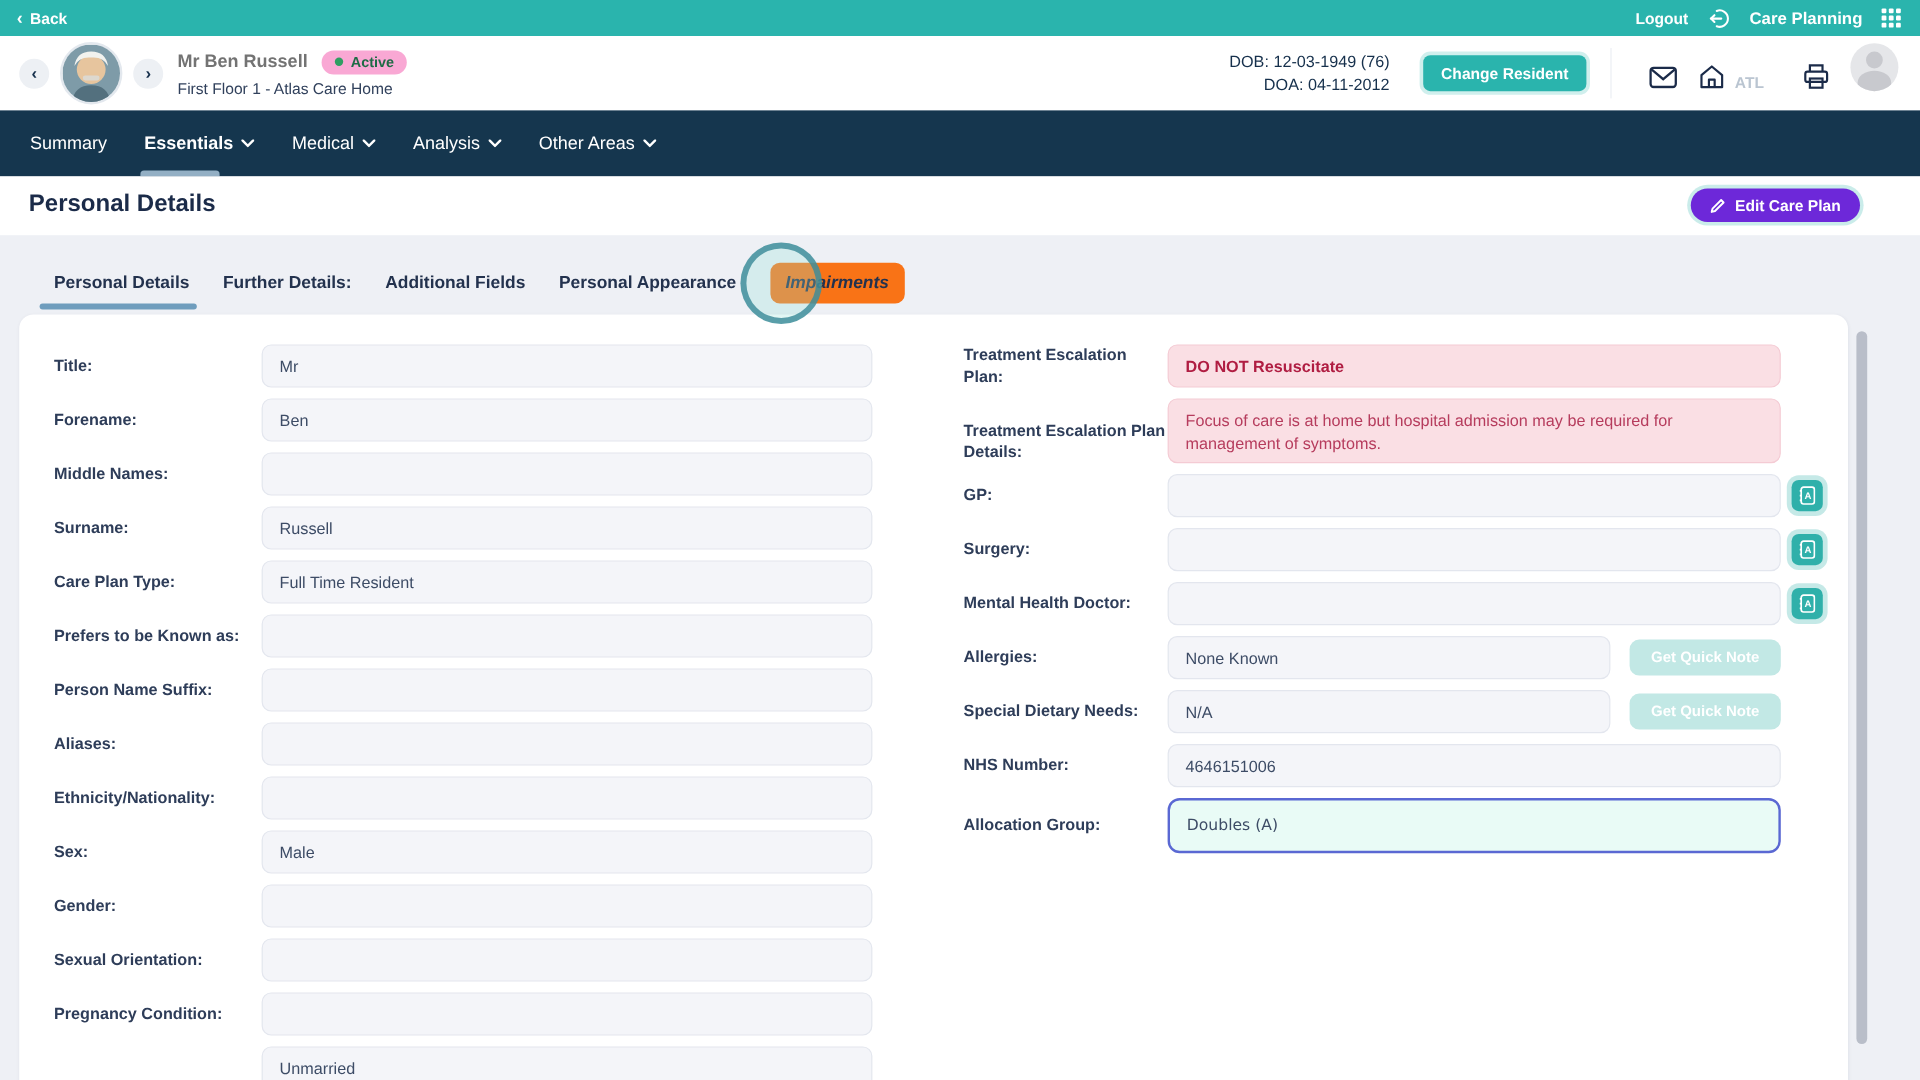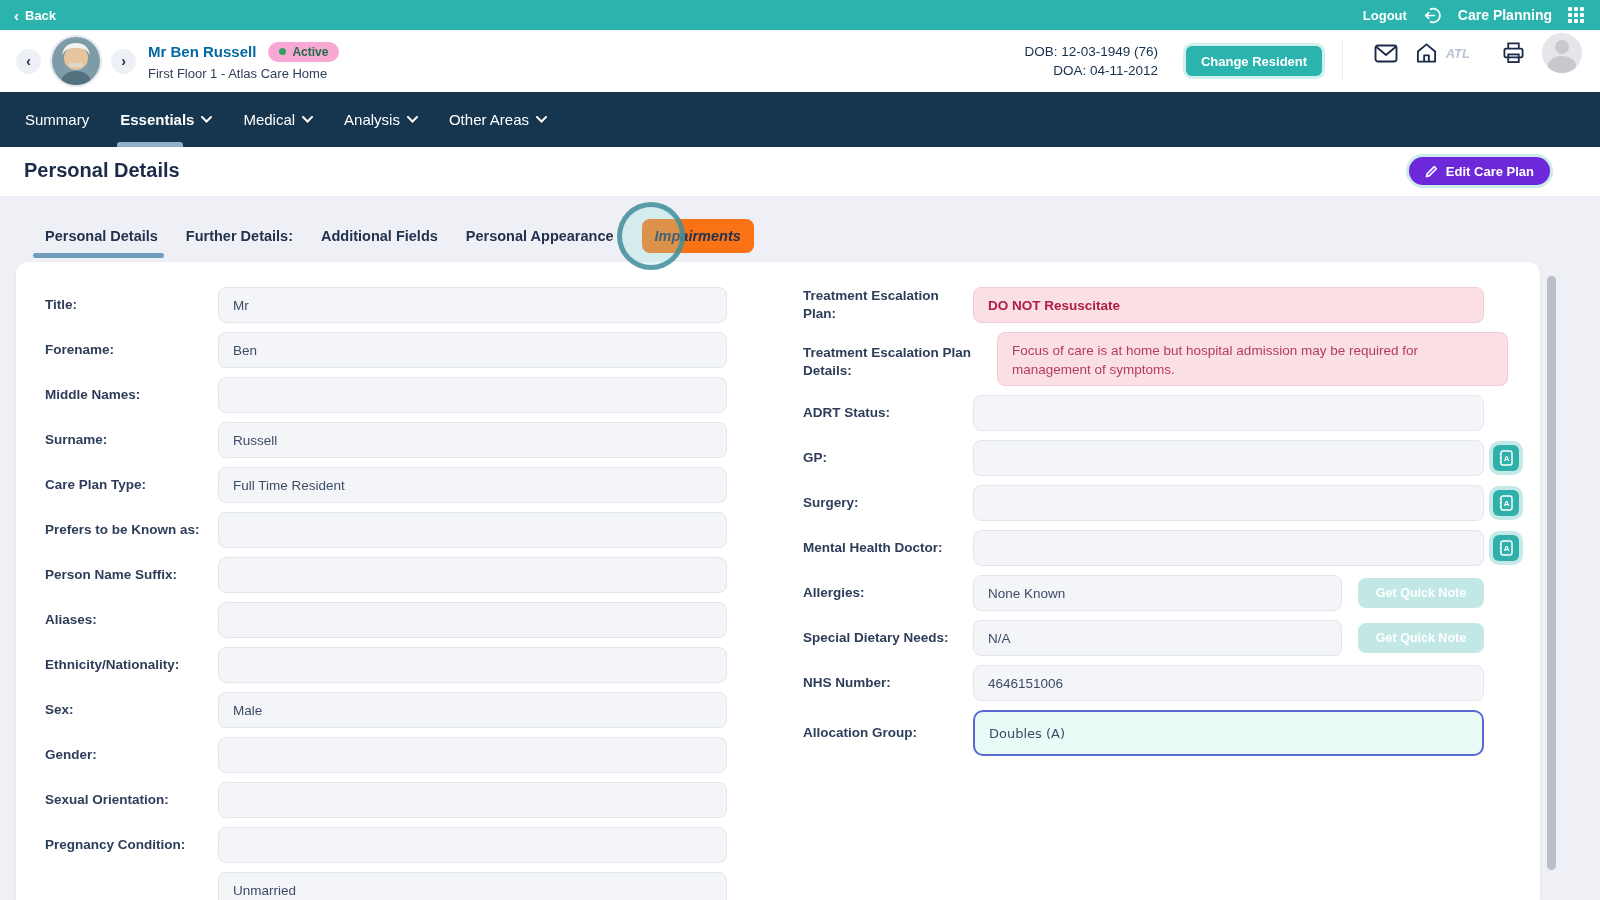--- a/index.html
+++ b/index.html
@@ -21,34 +21,34 @@
   
   .header { position:absolute; left:0; top:30px; width:1600px; height:62px;
     background:#fff; display:flex; align-items:center; }
   .chev-btn { width:25px; height:25px; border-radius:50%; background:#EDF0F4;
     display:flex; align-items:center; justify-content:center; font-weight:700;
     color:#16304C; font-size:14px; cursor:pointer; flex:0 0 auto; }
   .res-avatar { width:52px; height:52px; border-radius:50%; overflow:hidden;
     border:2px solid #E3E8EE; flex:0 0 auto; }
   .name-block { margin-left:12px; }
   .name-row { display:flex; align-items:center; gap:12px; }
-  .res-name { font-size:15px; font-weight:700; color:#0369a1; }
+  .res-name { font-size:15px; font-weight:700; color:#737373; }
   .badge { display:flex; align-items:center; gap:6px; background:#f9a8d4;
     color:#1E6B45; font-size:12px; font-weight:700; border-radius:12px; padding:3px 11px; }
   .badge .dot { width:7px; height:7px; border-radius:50%; background:#2F9E62; }
   .res-loc { font-size:13px; color:#31415C; margin-top:4px; }
   .dob-block { position:absolute; right:442px; top:12px; text-align:right;
     font-size:13.5px; font-weight:400; color:#16304C; line-height:19px; }
   .change-btn { position:absolute; right:278px; top:16px; width:136px; height:30px;
     background:#2AB4AD; color:#fff; font-size:13px; font-weight:700; border:none;
     border-radius:6px; cursor:pointer; box-shadow:0 0 0 3px rgba(42,180,173,.22);
     font-family:inherit; }
   .hdr-divider { position:absolute; left:1342px; top:10px; width:1px; height:42px; background:#ECEEF3; }
   .icon-cluster { position:absolute; right:18px; top:0; height:46px;
-    display:flex; align-items:center; gap:17px;font-style:italic; }
+    display:flex; align-items:flex-end; gap:17px; }
   .hicon { width:24px; height:24px; display:flex; align-items:center; justify-content:center; cursor:pointer; }
   .atl-lbl { font-size:13px; font-weight:700; color:#BAC5D1; margin-left:-10px; }
   .user-avatar { width:40px; height:40px; border-radius:50%; background:#E5E6E9;
     overflow:hidden; position:relative; cursor:pointer; }
   .user-avatar .head { position:absolute; left:13px; top:7px; width:14px; height:14px;
     border-radius:50%; background:#C8C9CE; }
   .user-avatar .body { position:absolute; left:6px; top:23px; width:28px; height:20px;
     border-radius:50%; background:#C8C9CE; }
 
   
@@ -85,21 +85,21 @@
   .card { position:absolute; left:16px; top:262px; width:1524px; height:638px;
     background:#fff; border-radius:12px 12px 0 0; box-shadow:0 1px 3px rgba(20,40,70,.06); }
   .scroll-thumb { position:absolute; left:1547px; top:276px; width:9px; height:594px;
     background:#B9BEC9; border-radius:5px; cursor:pointer; }
 
   .col { position:absolute; top:25px; }
   .col-left { left:29px; width:682px; }
   .col-right { left:787px; width:737px; }
 
   .frow { display:flex; align-items:center; margin-bottom:9px; min-height:36px; }
-  .frow.align-top { align-items:center;gap:24px; }
+  .frow.align-top { align-items:flex-end; }
   .flabel { font-size:13.5px; font-weight:700; color:#2E3D59; line-height:18px; }
   .col-left .flabel { width:173px; flex:0 0 173px; }
   .col-right .flabel { width:170px; flex:0 0 170px; }
   .frow.align-top .flabel { padding-top:10px; }
 
   .finput { height:36px; background:#F4F5F9; border:1px solid #E3E6EE; border-radius:8px;
     display:flex; align-items:center; padding:0 14px; font-size:13.5px; color:#3D4C66;
     cursor:text; }
   .col-left .finput { flex:1; }
   .w-full { width:511px; flex:0 0 511px; }
@@ -366,26 +366,20 @@
         <span class="pink-strong">DO NOT Resuscitate</span>
       </div>
     </div>
     <div class="frow align-top">
       <div class="flabel" style="padding-top:6px">Treatment Escalation Plan Details:</div>
       <div class="finput pink pink-tall w-full">
         <span>Focus of care is at home but hospital admission may be required for management of symptoms.</span>
       </div>
     </div>
     <div class="frow">
-      <div class="flabel">ADRT Status:</div>
-      <div class="finput w-full">
-          <span></span>
-        </div>
-    </div>
-    <div class="frow">
       <div class="flabel">GP:</div>
       <div class="finput w-full">
           <span></span>
         </div>
       <button class="abook-btn">
         <svg width="14" height="16" viewBox="0 0 14 16" fill="none" stroke="#fff" stroke-width="1.4">
           <rect x="2" y="1" width="11" height="14" rx="2"></rect>
             <path d="M2 4 H0.8 M2 8 H0.8 M2 12 H0.8"></path>
           <text x="7.6" y="11" font-size="8" fill="#fff" stroke="none" text-anchor="middle" font-family="Liberation Sans, sans-serif" font-weight="bold">A</text>
         </svg>

